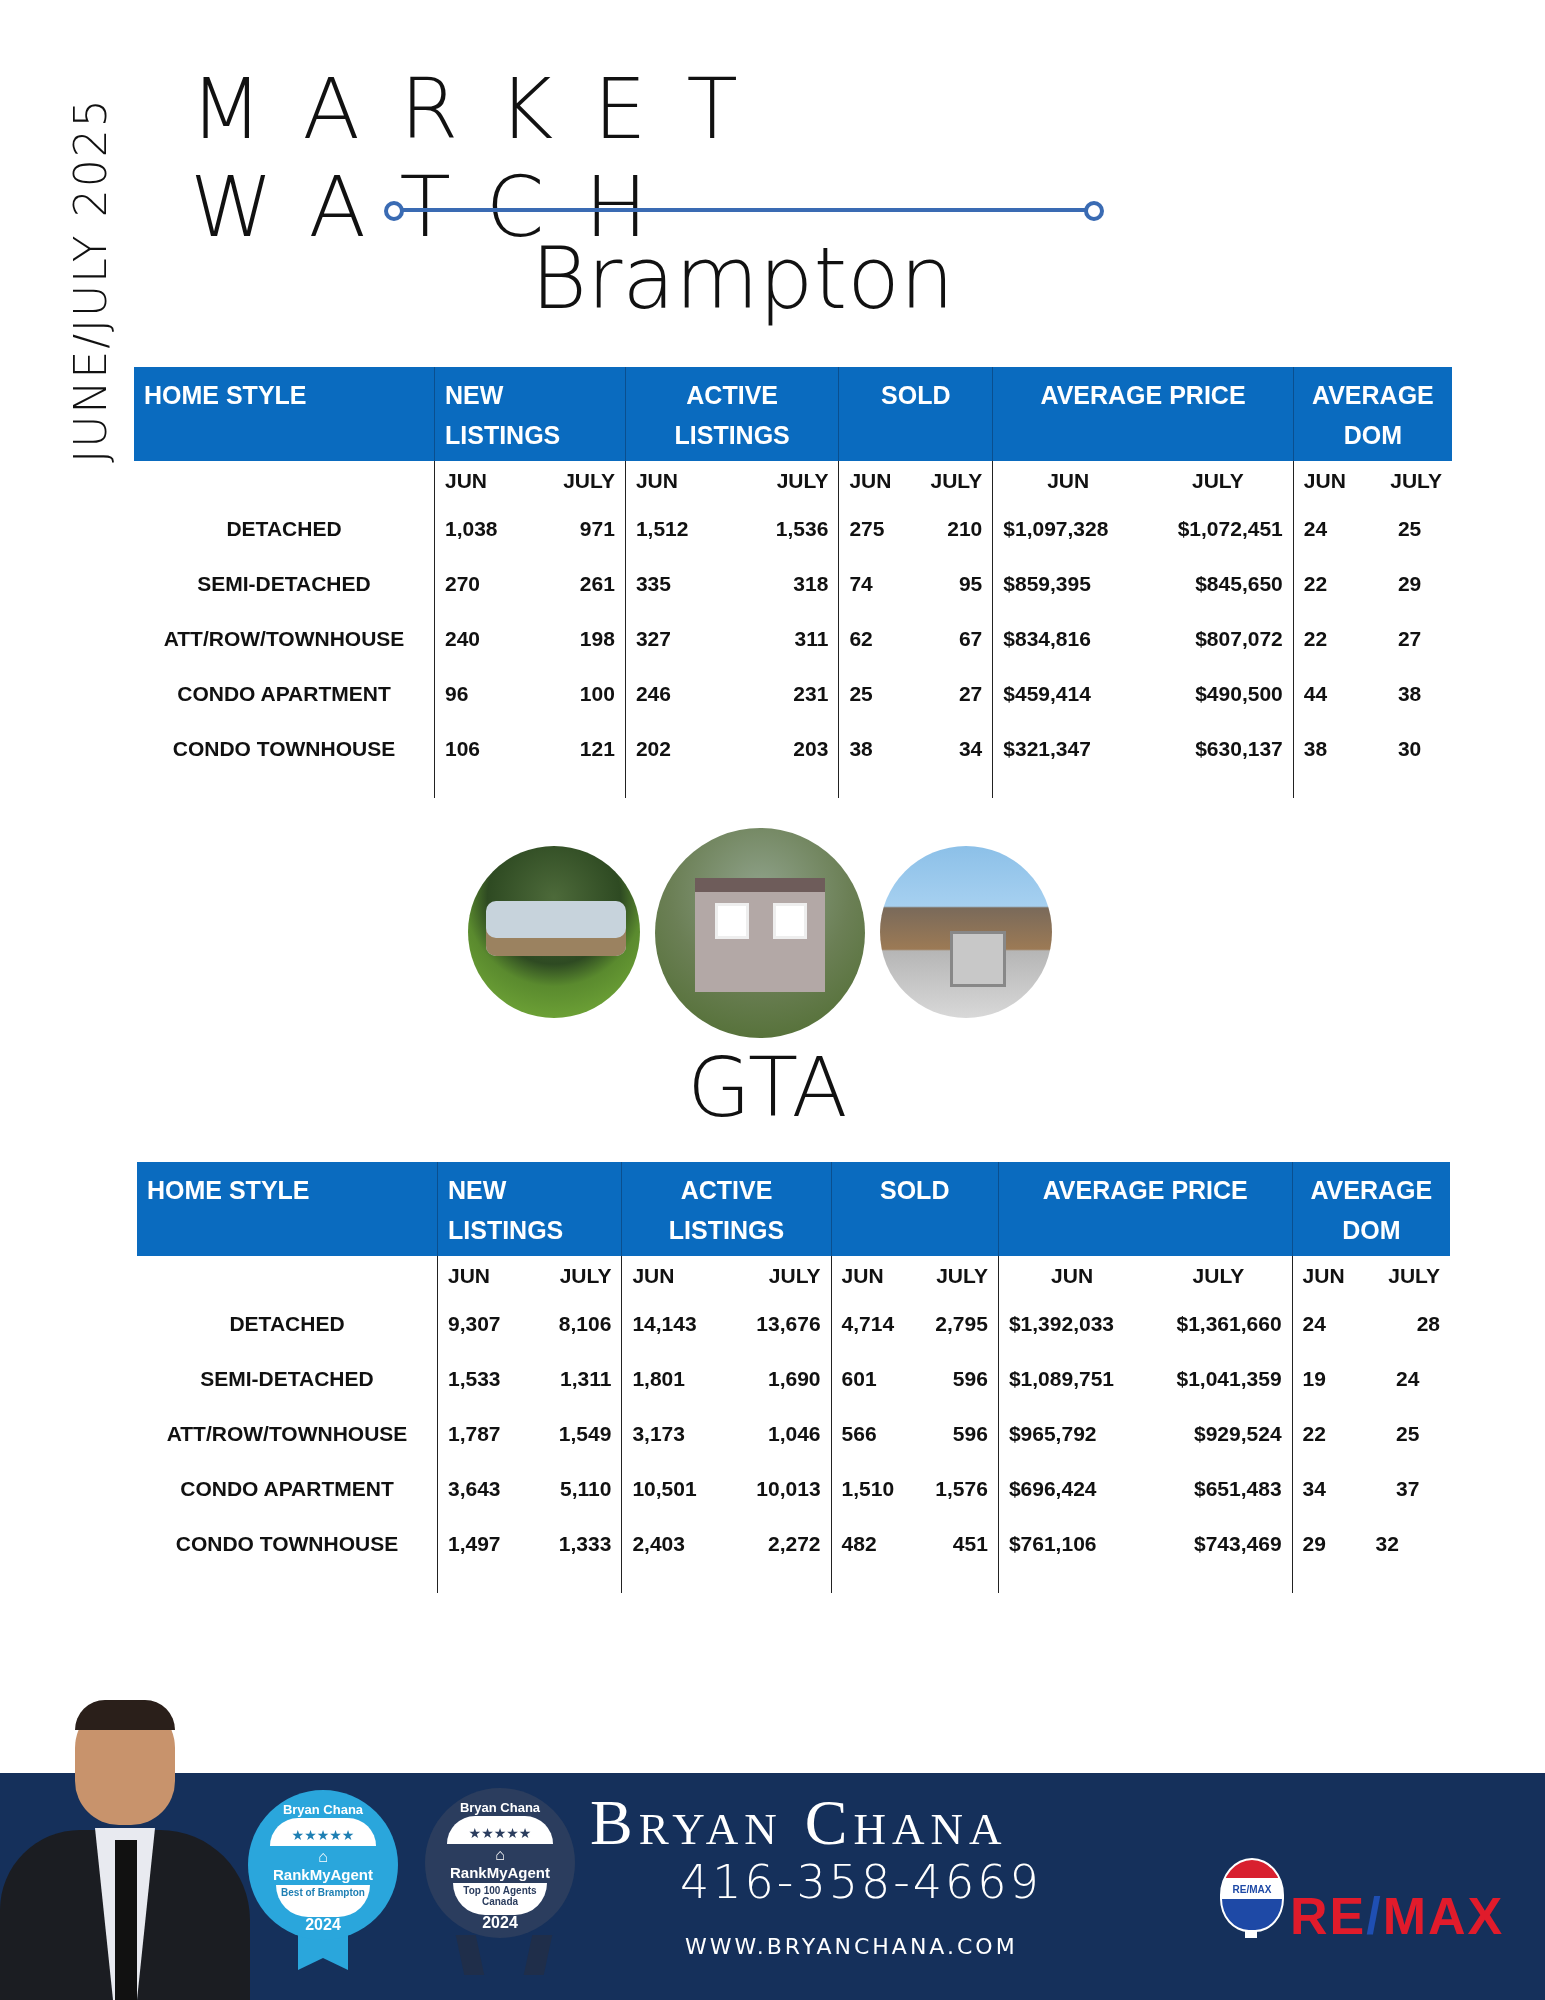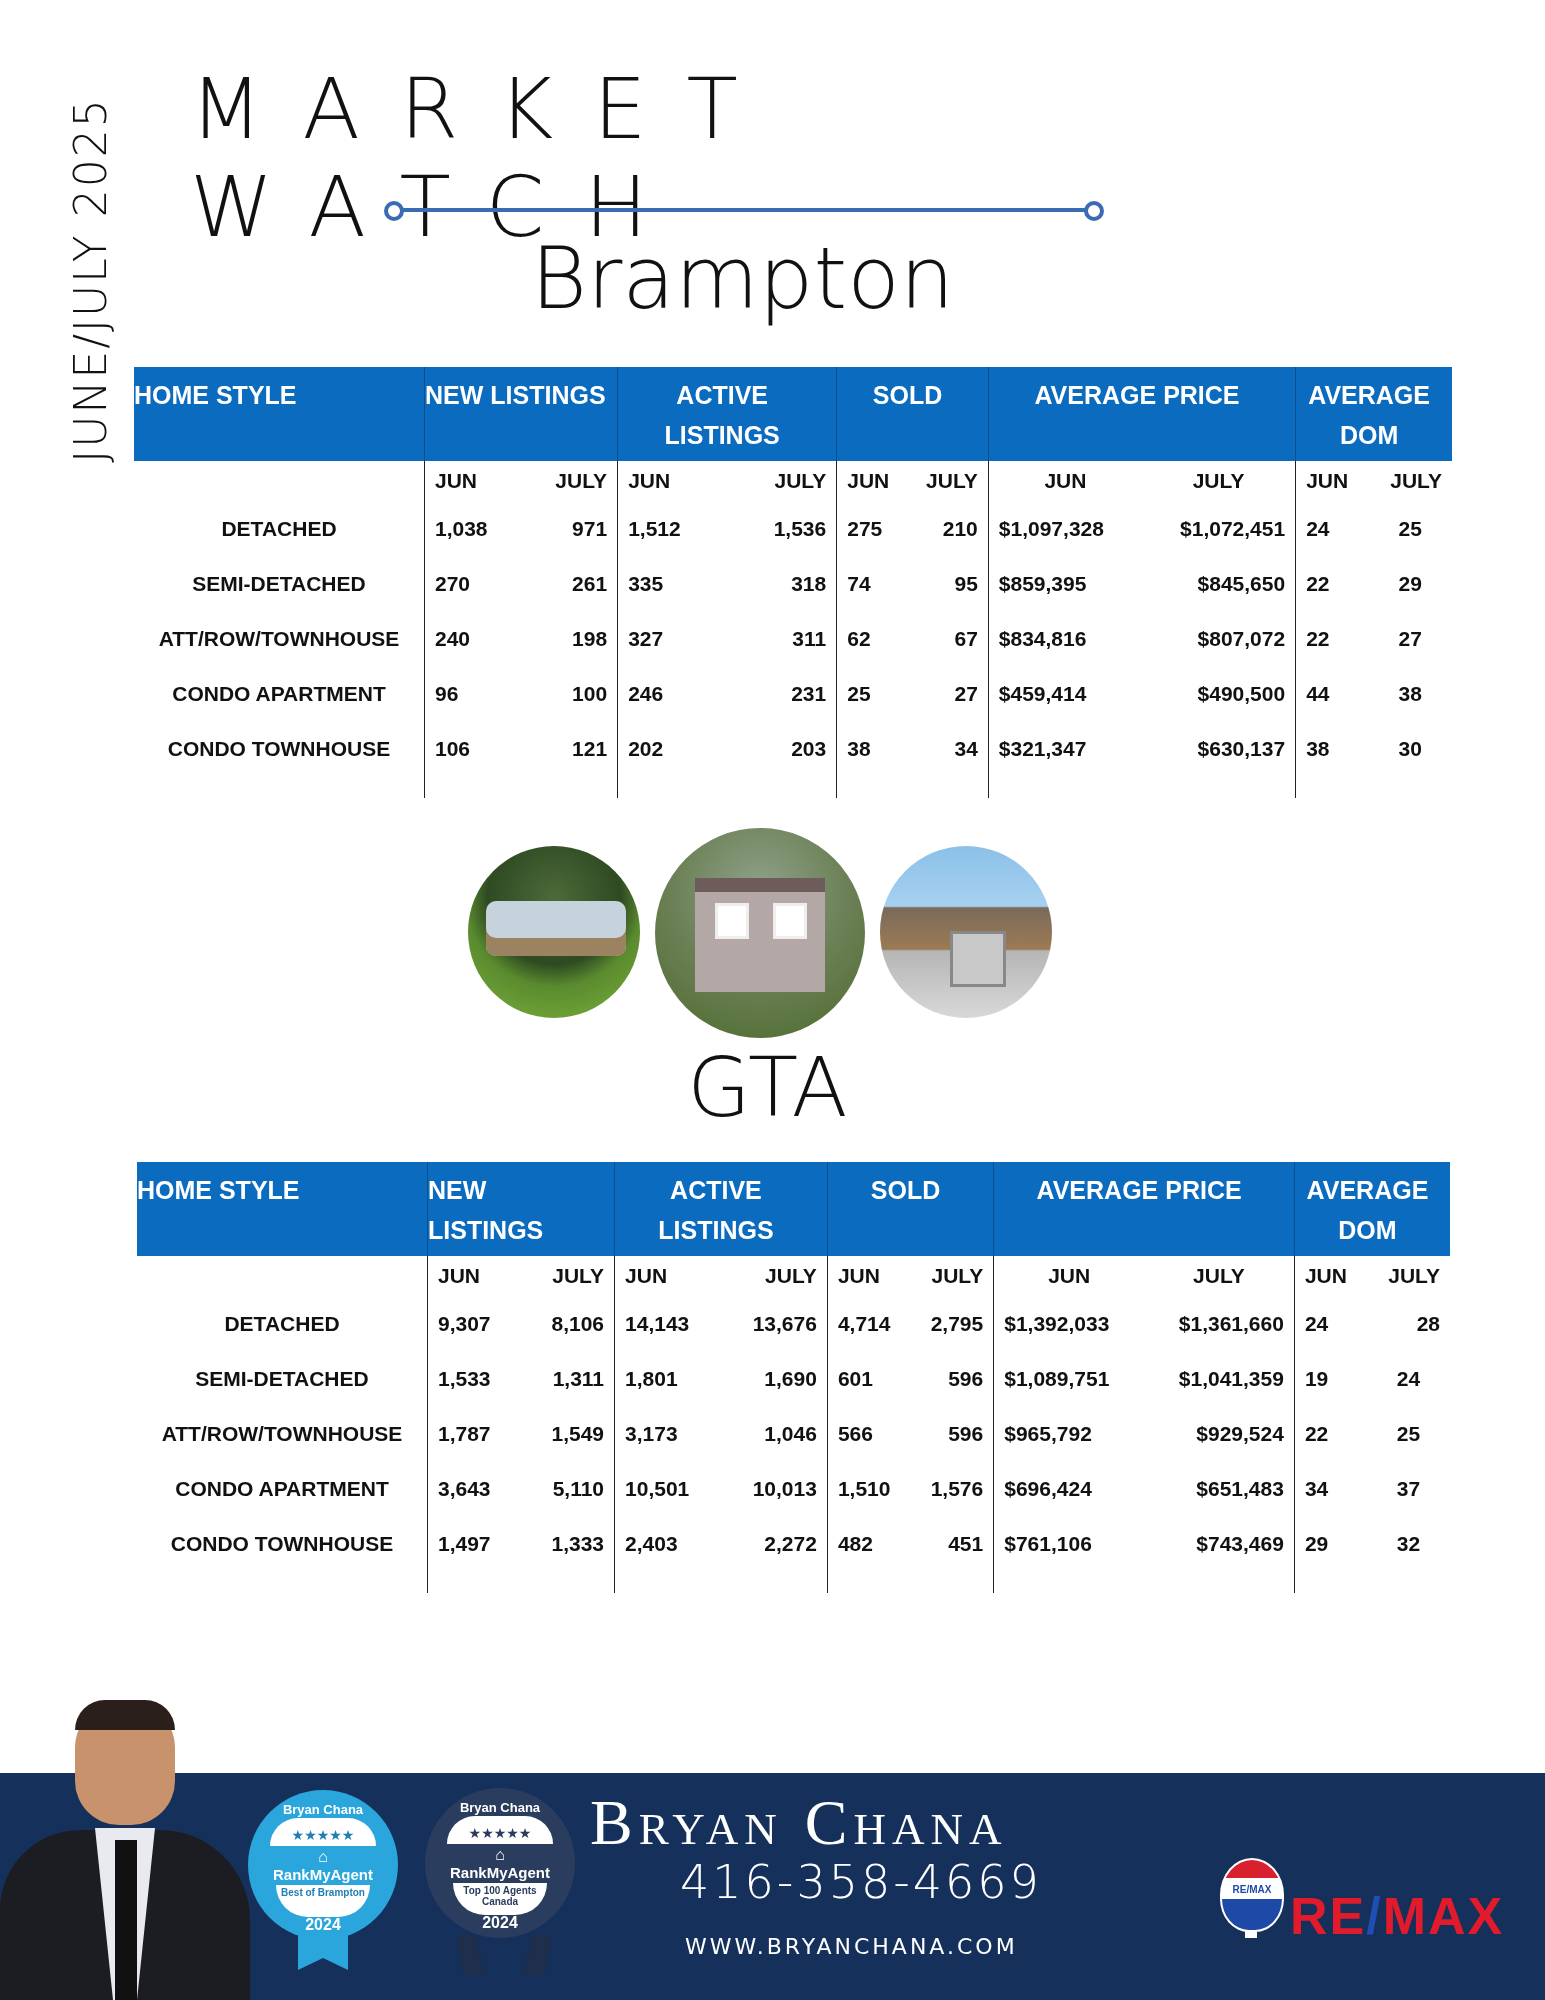--- a/index.html
+++ b/index.html
@@ -7,21 +7,21 @@
   .side-date{position:absolute;left:60px;top:110px;width:60px;height:340px;}
   .side-date span{position:absolute;left:50%;top:50%;transform:translate(-50%,-50%) rotate(-90deg);white-space:nowrap;font-family:"DejaVu Sans",sans-serif;font-weight:200;font-size:44px;letter-spacing:2px;color:#111;}
   .title{position:absolute;left:190px;top:60px;width:1150px;text-align:left;font-family:"DejaVu Sans",sans-serif;font-weight:200;font-size:84px;letter-spacing:40px;color:#111;}
   .divider{position:absolute;left:384px;top:200px;width:720px;height:20px;}
   .divider .bar{position:absolute;left:10px;right:10px;top:8px;height:4px;background:#3a6bb3;}
   .divider .dot{position:absolute;top:1px;width:12px;height:12px;border:4px solid #3a6bb3;border-radius:50%;background:#fff;}
   .city{position:absolute;width:1545px;text-align:center;font-family:"DejaVu Sans",sans-serif;font-weight:200;color:#111;}
   .city.brampton{top:228px;font-size:86px;left:-30px;}
   .city.gta{top:1040px;font-size:82px;left:-5px;}
   table.mkt{position:absolute;border-collapse:collapse;font-family:"Liberation Sans",sans-serif;font-weight:bold;}
-  table.mkt th{background:#0a6bbf;color:#fff;font-size:25px;font-weight:bold;vertical-align:top;padding:8px 10px 6px 0;line-height:40px;text-align:center;}
+  table.mkt th{background:#0a6bbf;color:#fff;font-size:25px;font-weight:bold;vertical-align:top;padding:8px 10px 6px 10px;line-height:40px;text-align:center;}
   table.mkt th.left{text-align:left;}
   table.mkt td{font-size:21px;padding:0 10px;height:55px;vertical-align:middle;}
   table.mkt tr.sub td{height:40px;font-size:21px;}
   table.mkt td.style{text-align:center;width:275px;padding:0 6px;}
   table.mkt td.r{text-align:right;}
   table.mkt .bl{border-left:1.5px solid #222;}
   table.mkt th.bl{border-left:1.5px solid #0a4f8f;}
   table.mkt tr.pad td{height:22px;}
   .t1{left:134px;top:367px;width:1318px;}
   .t2{left:137px;top:1162px;width:1313px;}
@@ -286,21 +286,21 @@
         <td class="style">CONDO TOWNHOUSE</td>
         <td class="bl">1,497</td>
         <td class="r">1,333</td>
         <td class="bl">2,403</td>
         <td class="r">2,272</td>
         <td class="bl">482</td>
         <td class="r">451</td>
         <td class="bl">$761,106</td>
         <td class="r">$743,469</td>
         <td class="bl">29</td>
-        <td style="text-align: center;">32</td>
+        <td style="">32</td>
       </tr>
       <tr class="pad">
         <td></td>
         <td class="bl"></td>
         <td></td>
         <td class="bl"></td>
         <td></td>
         <td class="bl"></td>
         <td></td>
         <td class="bl"></td>

